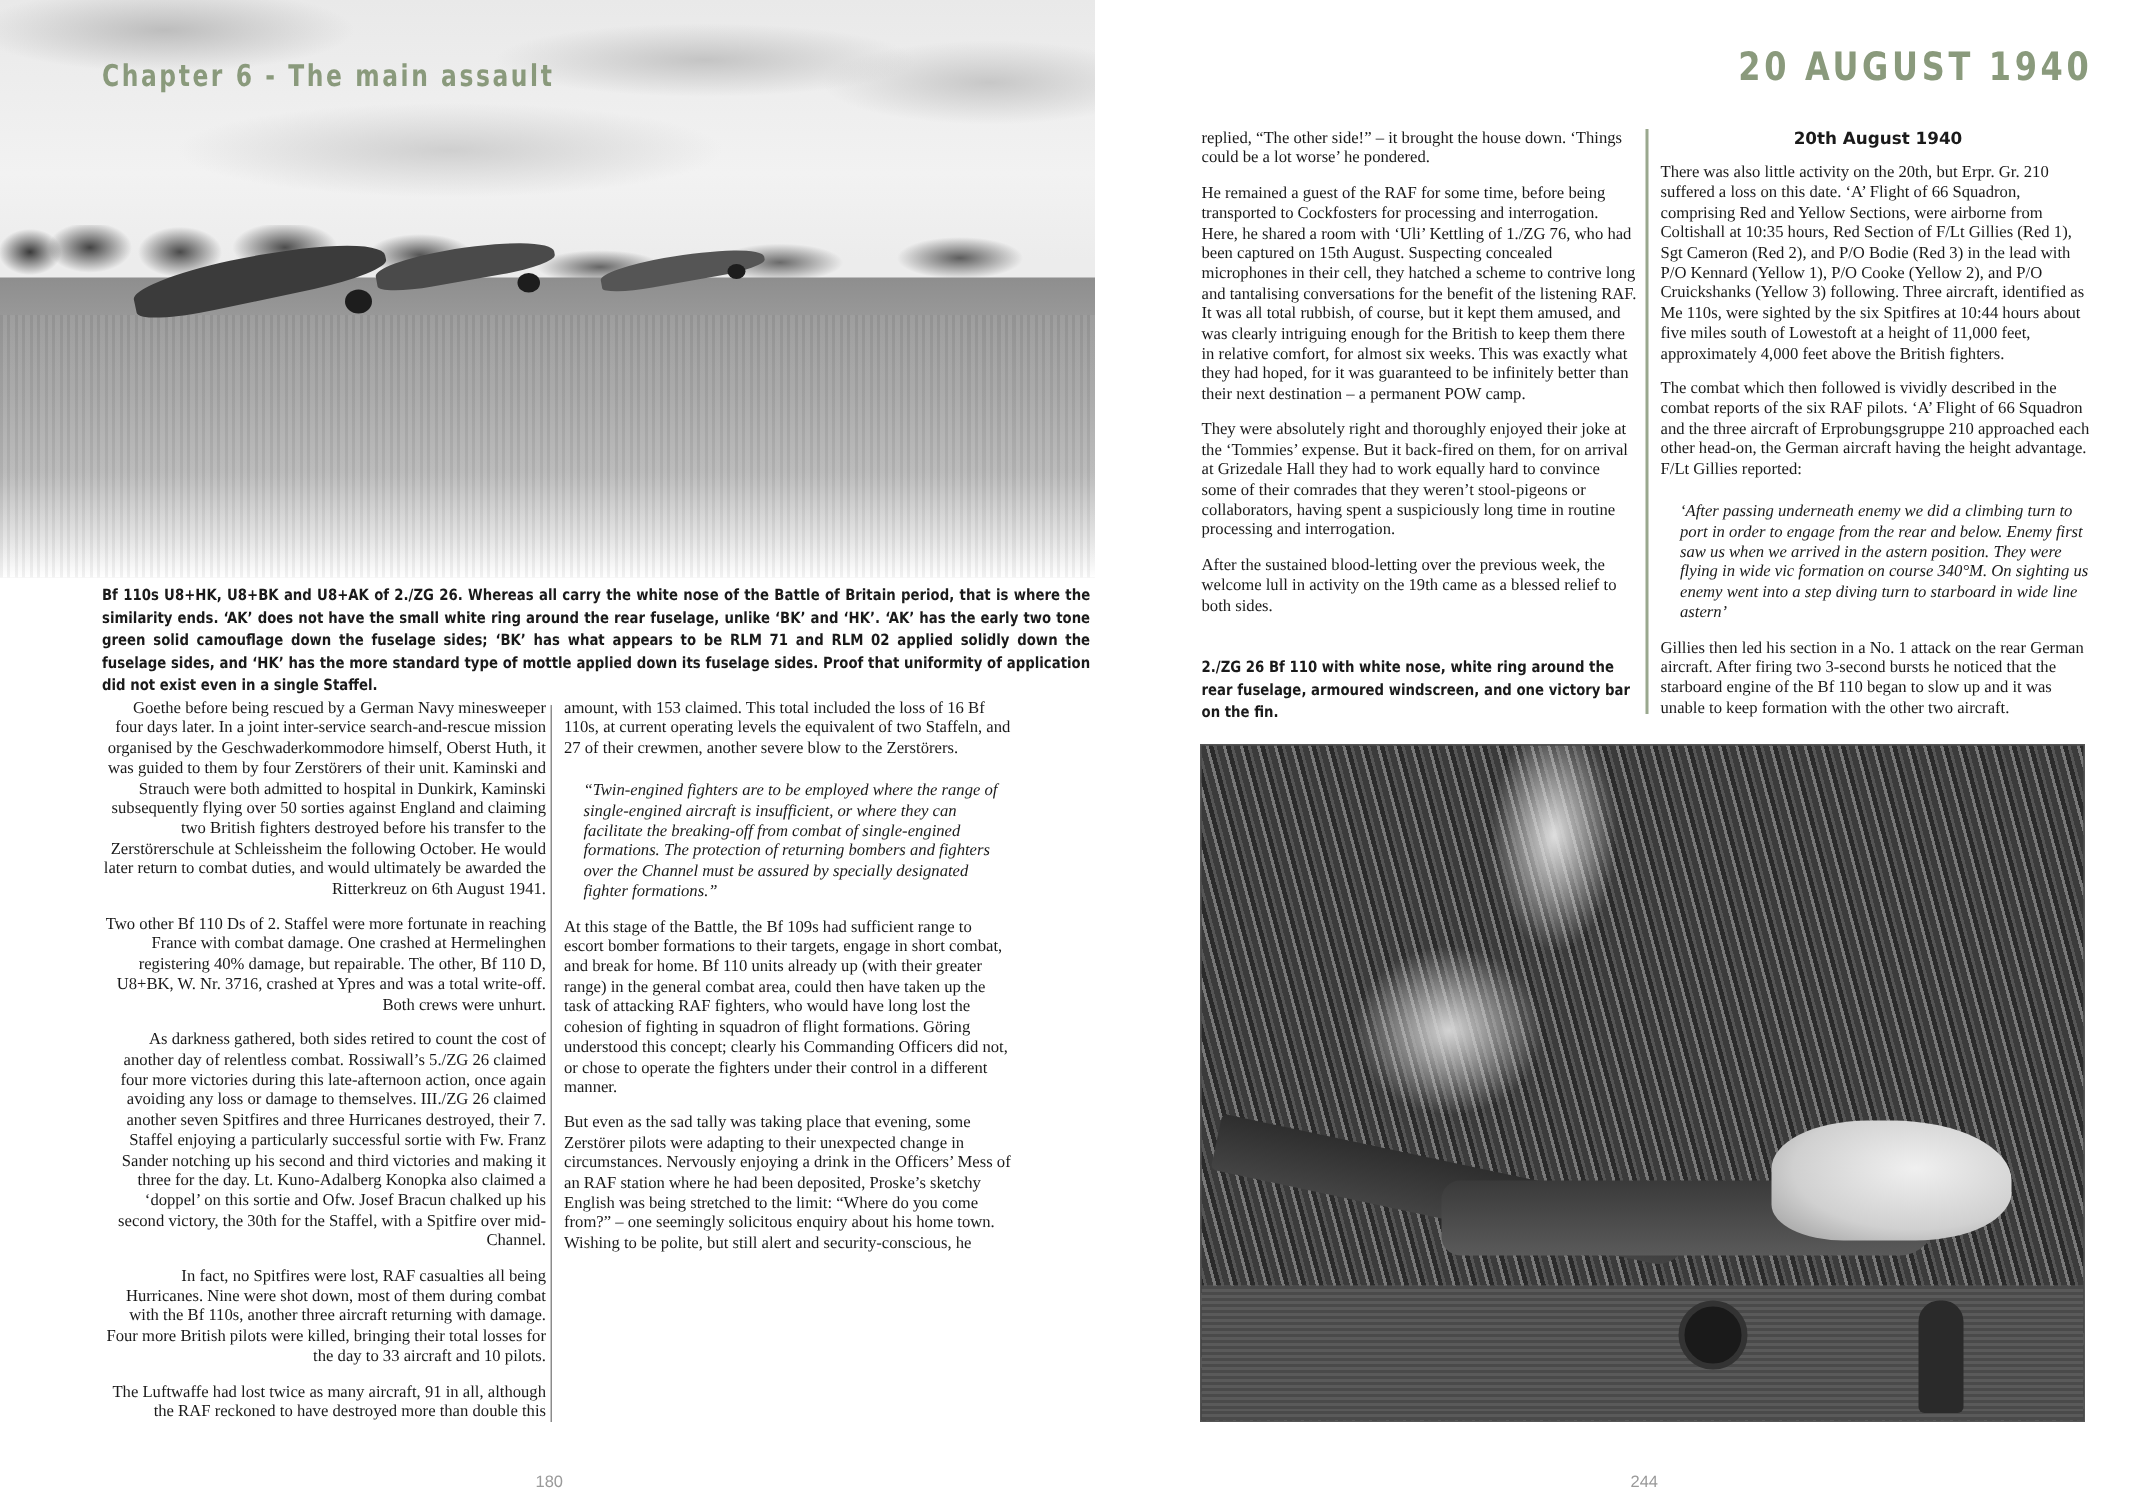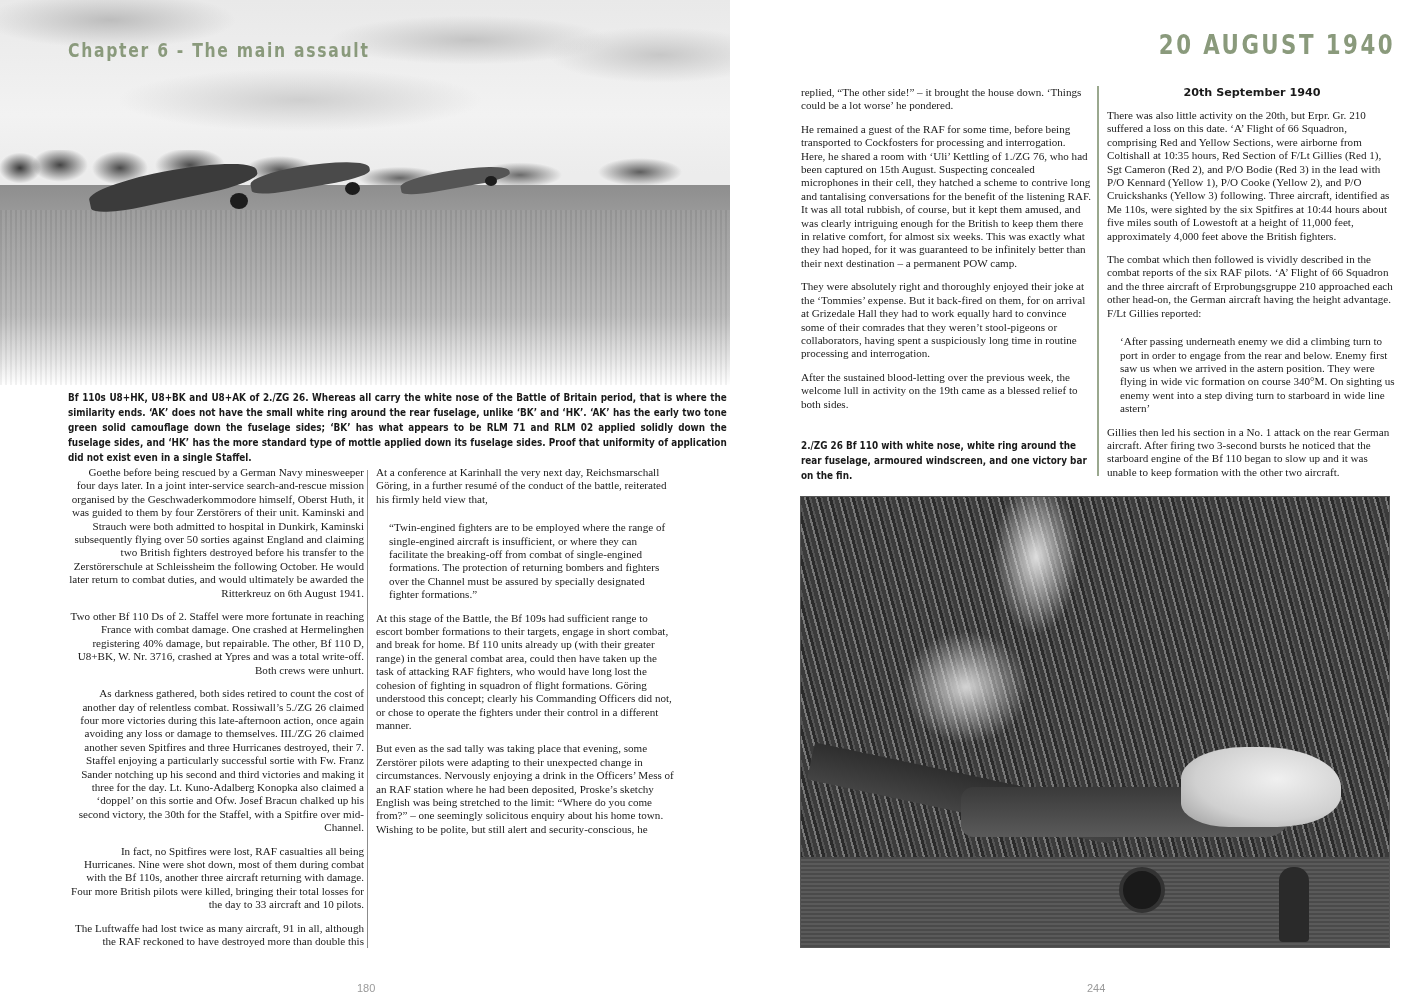--- a/index.html
+++ b/index.html
@@ -42,21 +42,21 @@
     font-size: 20px; font-weight: bold; letter-spacing: 2.2px; color: #8a9a7c;
     transform: scaleX(0.78); transform-origin: left top; }
 
   .caption { position: absolute; font-family: "DejaVu Sans", sans-serif; font-weight: bold;
     font-size: 10.3px; line-height: 15px; color: #1a1a1a; transform: scaleX(0.86); transform-origin: left top; }
   .caption.left { left: 68px; top: 390px; width: 766px; text-align: justify; }
   .caption.right { left: 801px; top: 438px; width: 340px; }
 
   .col { position: absolute; font-size: 11.1px; line-height: 13.4px; color: #1a1a1a; }
   .col p { margin: 0 0 10px 0; }
-  .col .quote { margin: 15px 0 10px 13px; }
+  .col .quote { font-style: italic; margin: 15px 0 10px 13px; }
   .col1 { left: 68px; top: 466px; width: 296px; text-align: right; }
   .col2 { left: 376px; top: 466px; width: 298px; }
   .col3 { left: 801px; top: 86px; width: 290px; }
   .col4 { left: 1107px; top: 109px; width: 290px; }
 
   .rule-v { position: absolute; width: 2px; background: #9aa88e; }
   .rule1 { left: 367px; top: 470px; height: 478px; background: #8b8b8b; width: 1px; }
   .rule2 { left: 1097px; top: 86px; height: 390px; }
 
   .date-title { position: absolute; right: 28px; top: 30px; font-family: "DejaVu Sans", sans-serif;
@@ -116,42 +116,42 @@
   <p>Goethe before being rescued by a German Navy minesweeper four days later.  In a joint inter-service search-and-rescue mission organised by the Geschwaderkommodore himself, Oberst Huth, it was guided to them by four Zerstörers of their unit.  Kaminski and Strauch were both admitted to hospital in Dunkirk, Kaminski subsequently flying over 50 sorties against England and claiming two British fighters destroyed before his transfer to the Zerstörerschule at Schleissheim the following October. He would later return to combat duties, and would ultimately be awarded the Ritterkreuz on 6th August 1941.</p>
   <p>Two other Bf 110 Ds of 2. Staffel were more fortunate in reaching France with combat damage. One crashed at Hermelinghen registering 40% damage, but repairable. The other, Bf 110 D, U8+BK, W. Nr. 3716, crashed at Ypres and was a total write-off. Both crews were unhurt.</p>
   <p>As darkness gathered, both sides retired to count the cost of another day of relentless combat. Rossiwall’s 5./ZG 26 claimed four more victories during this late-afternoon action, once again avoiding any loss or damage to themselves. III./ZG 26 claimed another seven Spitfires and three Hurricanes destroyed, their 7. Staffel enjoying a particularly successful sortie with Fw. Franz Sander notching up his second and third victories and making it three for the day. Lt. Kuno-Adalberg Konopka also claimed a ‘doppel’ on this sortie and Ofw. Josef Bracun chalked up his second victory, the 30th for the Staffel, with a Spitfire over mid-Channel.</p>
   <p>In fact, no Spitfires were lost, RAF casualties all being Hurricanes. Nine were shot down, most of them during combat with the Bf 110s, another three aircraft returning with damage. Four more British pilots were killed, bringing their total losses for the day to 33 aircraft and 10 pilots.</p>
   <p>The Luftwaffe had lost twice as many aircraft, 91 in all, although the RAF reckoned to have destroyed more than double this</p>
 </div>
 
 <div class="rule-v rule1"></div>
 
 <div class="col col2">
-  <p>At a conference at Karinhall the very next day, Reichsmarschall Göring, in a further resumé of the conduct of the battle, reiterated his firmly held view that,</p>
+  <p>amount, with 153 claimed. This total included the loss of 16 Bf 110s, at current operating levels the equivalent of two Staffeln, and 27 of their crewmen, another severe blow to the Zerstörers.</p>
   <p class="quote">“Twin-engined fighters are to be employed where the range of single-engined aircraft is insufficient, or where they can facilitate the breaking-off from combat of single-engined formations. The protection of returning bombers and fighters over the Channel must be assured by specially designated fighter formations.”</p>
   <p>At this stage of the Battle, the Bf 109s had sufficient range to escort bomber formations to their targets, engage in short combat, and break for home. Bf 110 units already up (with their greater range) in the general combat area, could then have taken up the task of attacking RAF fighters, who would have long lost the cohesion of fighting in squadron of flight formations. Göring understood this concept; clearly his Commanding Officers did not, or chose to operate the fighters under their control in a different manner.</p>
   <p>But even as the sad tally was taking place that evening, some Zerstörer pilots were adapting to their unexpected change in circumstances. Nervously enjoying a drink in the Officers’ Mess of an RAF station where he had been deposited, Proske’s sketchy English was being stretched to the limit: “Where do you come from?” – one seemingly solicitous enquiry about his home town. Wishing to be polite, but still alert and security-conscious, he</p>
 </div>
 
 <div class="page-num pn-left">180</div>
 
 <div class="date-title">20 AUGUST 1940</div>
 
 <div class="col col3">
   <p>replied, “The other side!” – it brought the house down. ‘Things could be a lot worse’ he pondered.</p>
   <p>He remained a guest of the RAF for some time, before being transported to Cockfosters for processing and interrogation. Here, he shared a room with ‘Uli’ Kettling of 1./ZG 76, who had been captured on 15th August. Suspecting concealed microphones in their cell, they hatched a scheme to contrive long and tantalising conversations for the benefit of the listening RAF.  It was all total rubbish, of course, but it kept them amused, and was clearly intriguing enough for the British to keep them there in relative comfort, for almost six weeks. This was exactly what they had hoped, for it was guaranteed to be infinitely better than their next destination – a permanent POW camp.</p>
   <p>They were absolutely right and thoroughly enjoyed their joke at the ‘Tommies’ expense. But it back-fired on them, for on arrival at Grizedale Hall they had to work equally hard to convince some of their comrades that they weren’t stool-pigeons or collaborators, having spent a suspiciously long time in routine processing and interrogation.</p>
   <p>After the sustained blood-letting over the previous week, the welcome lull in activity on the 19th came as a blessed relief to both sides.</p>
 </div>
 
 <div class="caption right">2./ZG 26 Bf 110 with white nose, white ring around the rear fuselage, armoured windscreen, and one victory bar on the fin.</div>
 
 <div class="rule-v rule2"></div>
 
-<div class="section-head">20th September 1940</div>
+<div class="section-head">20th August 1940</div>
 
 <div class="col col4">
   <p>There was also little activity on the 20th, but Erpr. Gr. 210 suffered a loss on this date.  ‘A’ Flight of 66 Squadron, comprising Red and Yellow Sections, were airborne from Coltishall at 10:35 hours, Red Section of F/Lt Gillies (Red 1), Sgt Cameron (Red 2), and P/O Bodie (Red 3) in the lead with P/O Kennard (Yellow 1), P/O Cooke (Yellow 2), and P/O Cruickshanks (Yellow 3) following.  Three aircraft, identified as Me 110s, were sighted by the six Spitfires at 10:44 hours about five miles south of Lowestoft at a height of 11,000 feet, approximately 4,000 feet above the British fighters.</p>
   <p>The combat which then followed is vividly described in the combat reports of the six RAF pilots. ‘A’ Flight of 66 Squadron and the three aircraft of Erprobungsgruppe 210 approached each other head-on, the German aircraft having the height advantage. F/Lt Gillies reported:</p>
   <p class="quote">‘After passing underneath enemy we did a climbing turn to port in order to engage from the rear and below. Enemy first saw us when we arrived in the astern position. They were flying in wide vic formation on course 340°M. On sighting us enemy went into a step diving turn to starboard in wide line astern’</p>
   <p>Gillies then led his section in a No. 1 attack on the rear German aircraft. After firing two 3-second bursts he noticed that the starboard engine of the Bf 110 began to slow up and it was unable to keep formation with the other two aircraft.</p>
 </div>
 
 <div class="photo-bottom">
   <div class="ground"></div>

